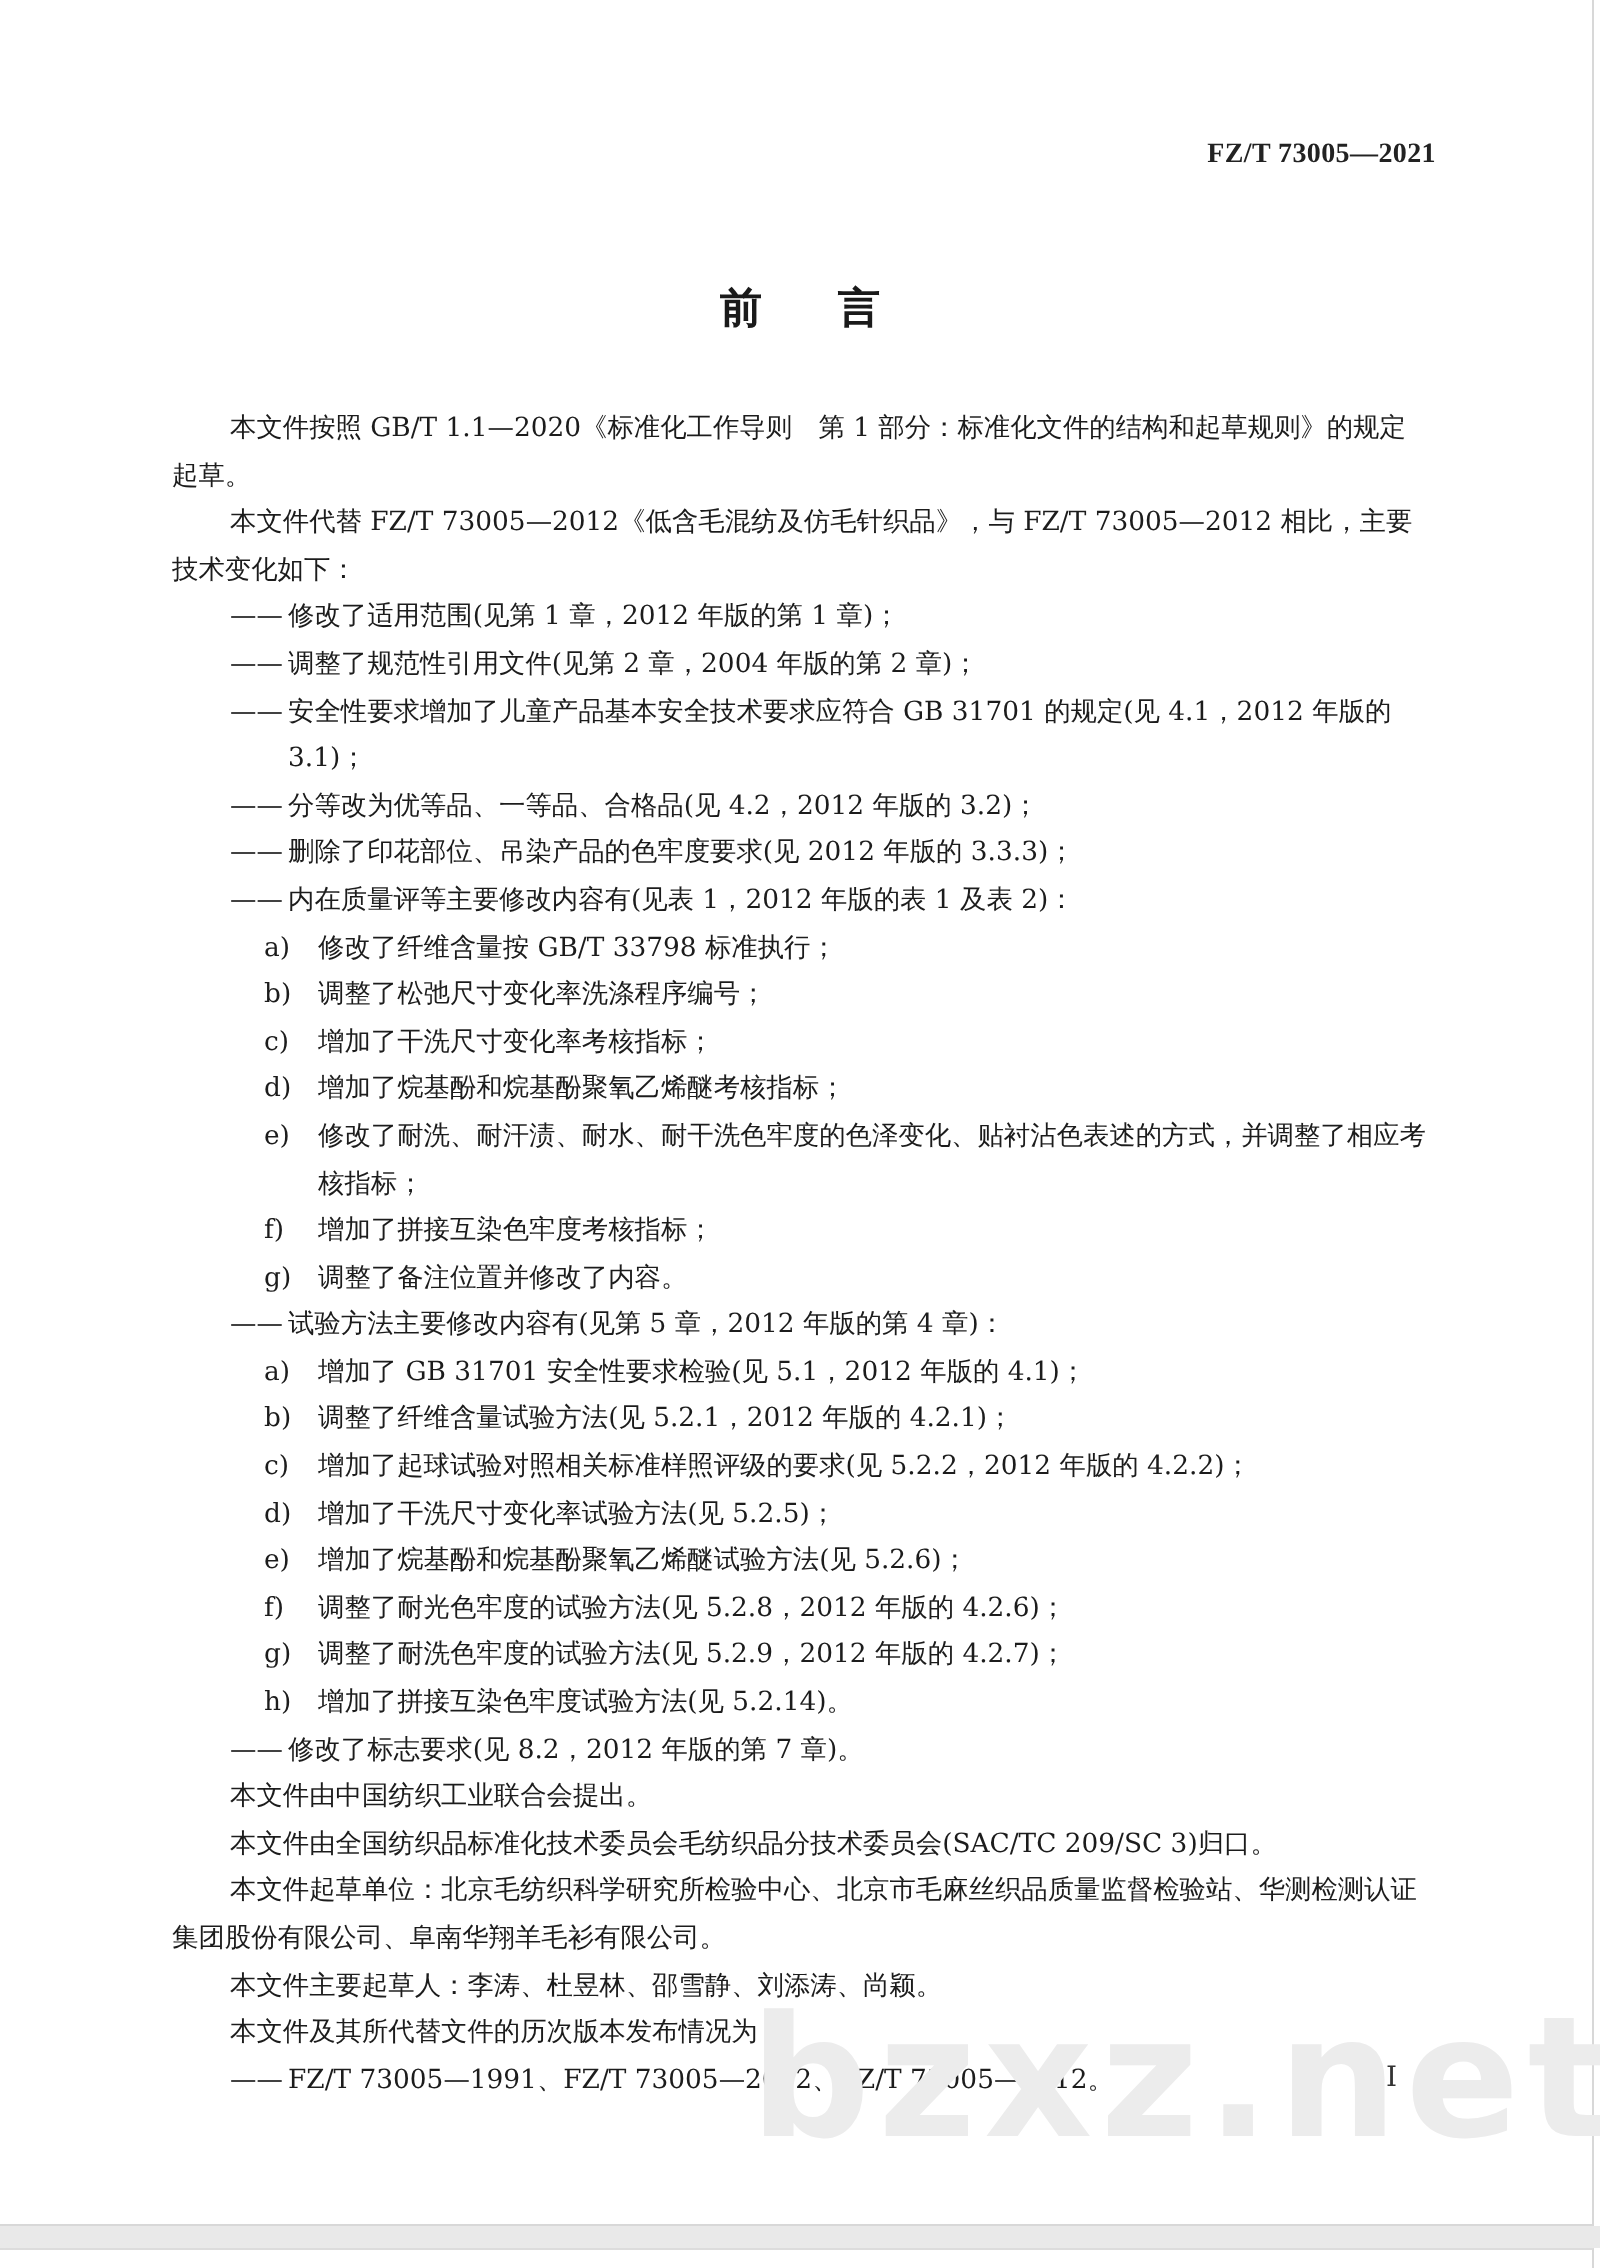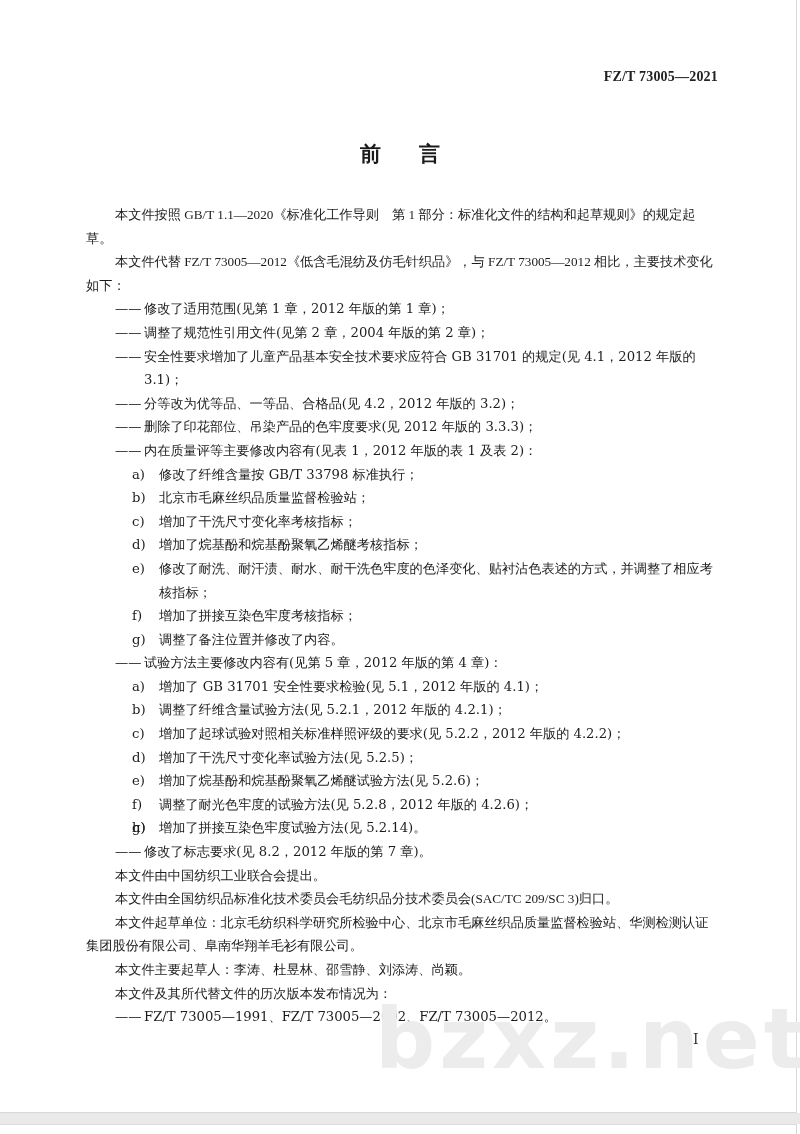--- a/index.html
+++ b/index.html
@@ -75,21 +75,20 @@
       left: 86px;
       top: 203px;
       width: 630px;
       font-size: 13.2px;
       line-height: 23.6px;
       color: #1c1c1c;
     }
     .para {
       text-indent: 29px;
       margin: 0;
-      font-family: Liberation Serif, serif;
     }
     .dash-item {
       margin: 0;
       padding-left: 58px;
       text-indent: -29px;
     }
     .dash-item .dash {
       display: inline-block;
       width: 29px;
       text-indent: 0;
@@ -141,36 +140,36 @@
     <p class="para">本文件代替 FZ/T 73005—2012《低含毛混纺及仿毛针织品》，与 FZ/T 73005—2012 相比，主要技术变化如下：</p>
 
     <p class="dash-item"><span class="dash">——</span><span>修改了适用范围(见第 1 章，2012 年版的第 1 章)；</span></p>
     <p class="dash-item"><span class="dash">——</span><span>调整了规范性引用文件(见第 2 章，2004 年版的第 2 章)；</span></p>
     <p class="dash-item"><span class="dash">——</span><span>安全性要求增加了儿童产品基本安全技术要求应符合 GB 31701 的规定(见 4.1，2012 年版的 3.1)；</span></p>
     <p class="dash-item"><span class="dash">——</span><span>分等改为优等品、一等品、合格品(见 4.2，2012 年版的 3.2)；</span></p>
     <p class="dash-item"><span class="dash">——</span><span>删除了印花部位、吊染产品的色牢度要求(见 2012 年版的 3.3.3)；</span></p>
     <p class="dash-item"><span class="dash">——</span><span>内在质量评等主要修改内容有(见表 1，2012 年版的表 1 及表 2)：</span></p>
 
     <p class="sub-item"><span class="label">a)</span><span>修改了纤维含量按 GB/T 33798 标准执行；</span></p>
-    <p class="sub-item"><span class="label">b)</span><span>北京市毛麻丝织品质量监督检验站；</span></p>
+    <p class="sub-item"><span class="label">b)</span><span>调整了松弛尺寸变化率洗涤程序编号；</span></p>
     <p class="sub-item"><span class="label">c)</span><span>增加了干洗尺寸变化率考核指标；</span></p>
     <p class="sub-item"><span class="label">d)</span><span>增加了烷基酚和烷基酚聚氧乙烯醚考核指标；</span></p>
     <p class="sub-item"><span class="label">e)</span><span>修改了耐洗、耐汗渍、耐水、耐干洗色牢度的色泽变化、贴衬沾色表述的方式，并调整了相应考核指标；</span></p>
     <p class="sub-item"><span class="label">f)</span><span>增加了拼接互染色牢度考核指标；</span></p>
     <p class="sub-item"><span class="label">g)</span><span>调整了备注位置并修改了内容。</span></p>
 
     <p class="dash-item"><span class="dash">——</span><span>试验方法主要修改内容有(见第 5 章，2012 年版的第 4 章)：</span></p>
 
     <p class="sub-item"><span class="label">a)</span><span>增加了 GB 31701 安全性要求检验(见 5.1，2012 年版的 4.1)；</span></p>
     <p class="sub-item"><span class="label">b)</span><span>调整了纤维含量试验方法(见 5.2.1，2012 年版的 4.2.1)；</span></p>
     <p class="sub-item"><span class="label">c)</span><span>增加了起球试验对照相关标准样照评级的要求(见 5.2.2，2012 年版的 4.2.2)；</span></p>
     <p class="sub-item"><span class="label">d)</span><span>增加了干洗尺寸变化率试验方法(见 5.2.5)；</span></p>
     <p class="sub-item"><span class="label">e)</span><span>增加了烷基酚和烷基酚聚氧乙烯醚试验方法(见 5.2.6)；</span></p>
     <p class="sub-item"><span class="label">f)</span><span>调整了耐光色牢度的试验方法(见 5.2.8，2012 年版的 4.2.6)；</span></p>
-    <p class="sub-item"><span class="label">g)</span></p>
+    <p class="sub-item"><span class="label">g)</span><span>调整了耐洗色牢度的试验方法(见 5.2.9，2012 年版的 4.2.7)；</span></p>
     <p class="sub-item"><span class="label">h)</span><span>增加了拼接互染色牢度试验方法(见 5.2.14)。</span></p>
 
     <p class="dash-item"><span class="dash">——</span><span>修改了标志要求(见 8.2，2012 年版的第 7 章)。</span></p>
 
     <p class="para">本文件由中国纺织工业联合会提出。</p>
     <p class="para">本文件由全国纺织品标准化技术委员会毛纺织品分技术委员会(SAC/TC 209/SC 3)归口。</p>
     <p class="para">本文件起草单位：北京毛纺织科学研究所检验中心、北京市毛麻丝织品质量监督检验站、华测检测认证集团股份有限公司、阜南华翔羊毛衫有限公司。</p>
     <p class="para">本文件主要起草人：李涛、杜昱林、邵雪静、刘添涛、尚颖。</p>
     <p class="para">本文件及其所代替文件的历次版本发布情况为：</p>
 

